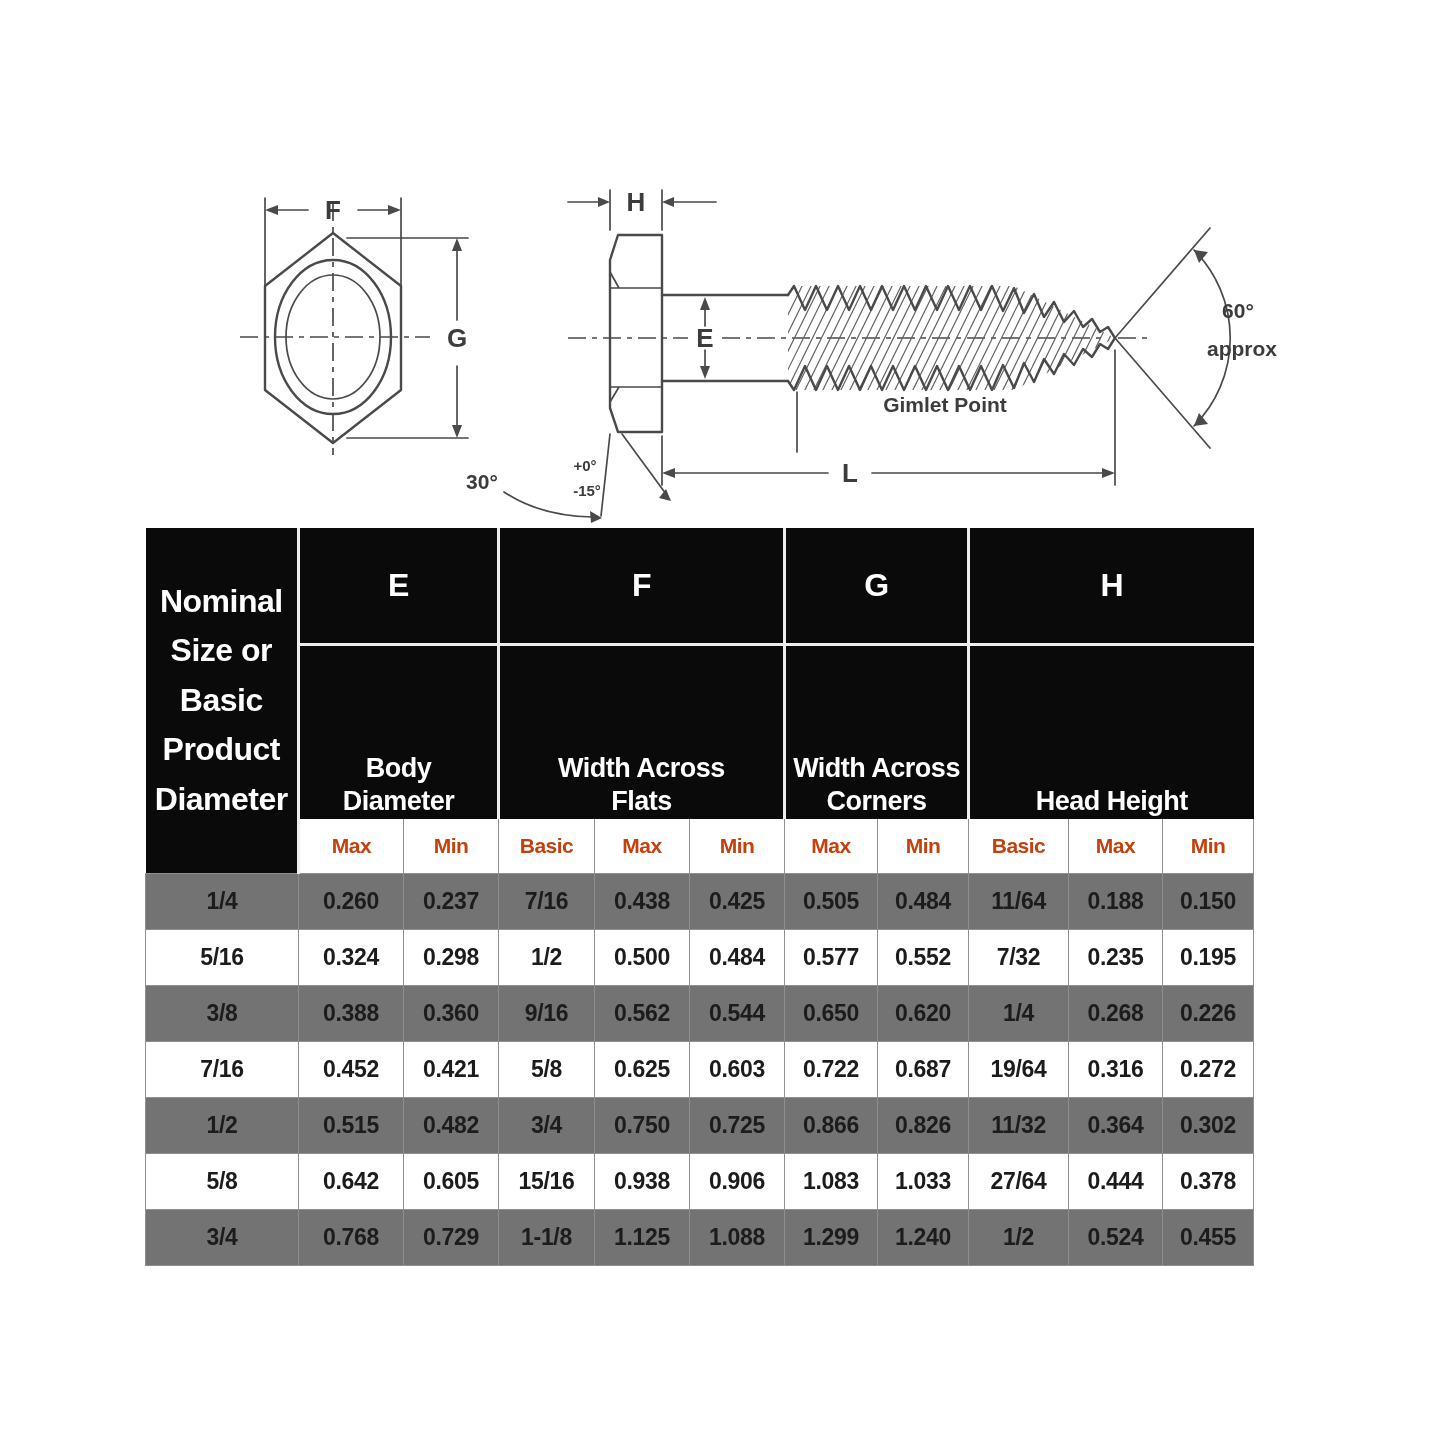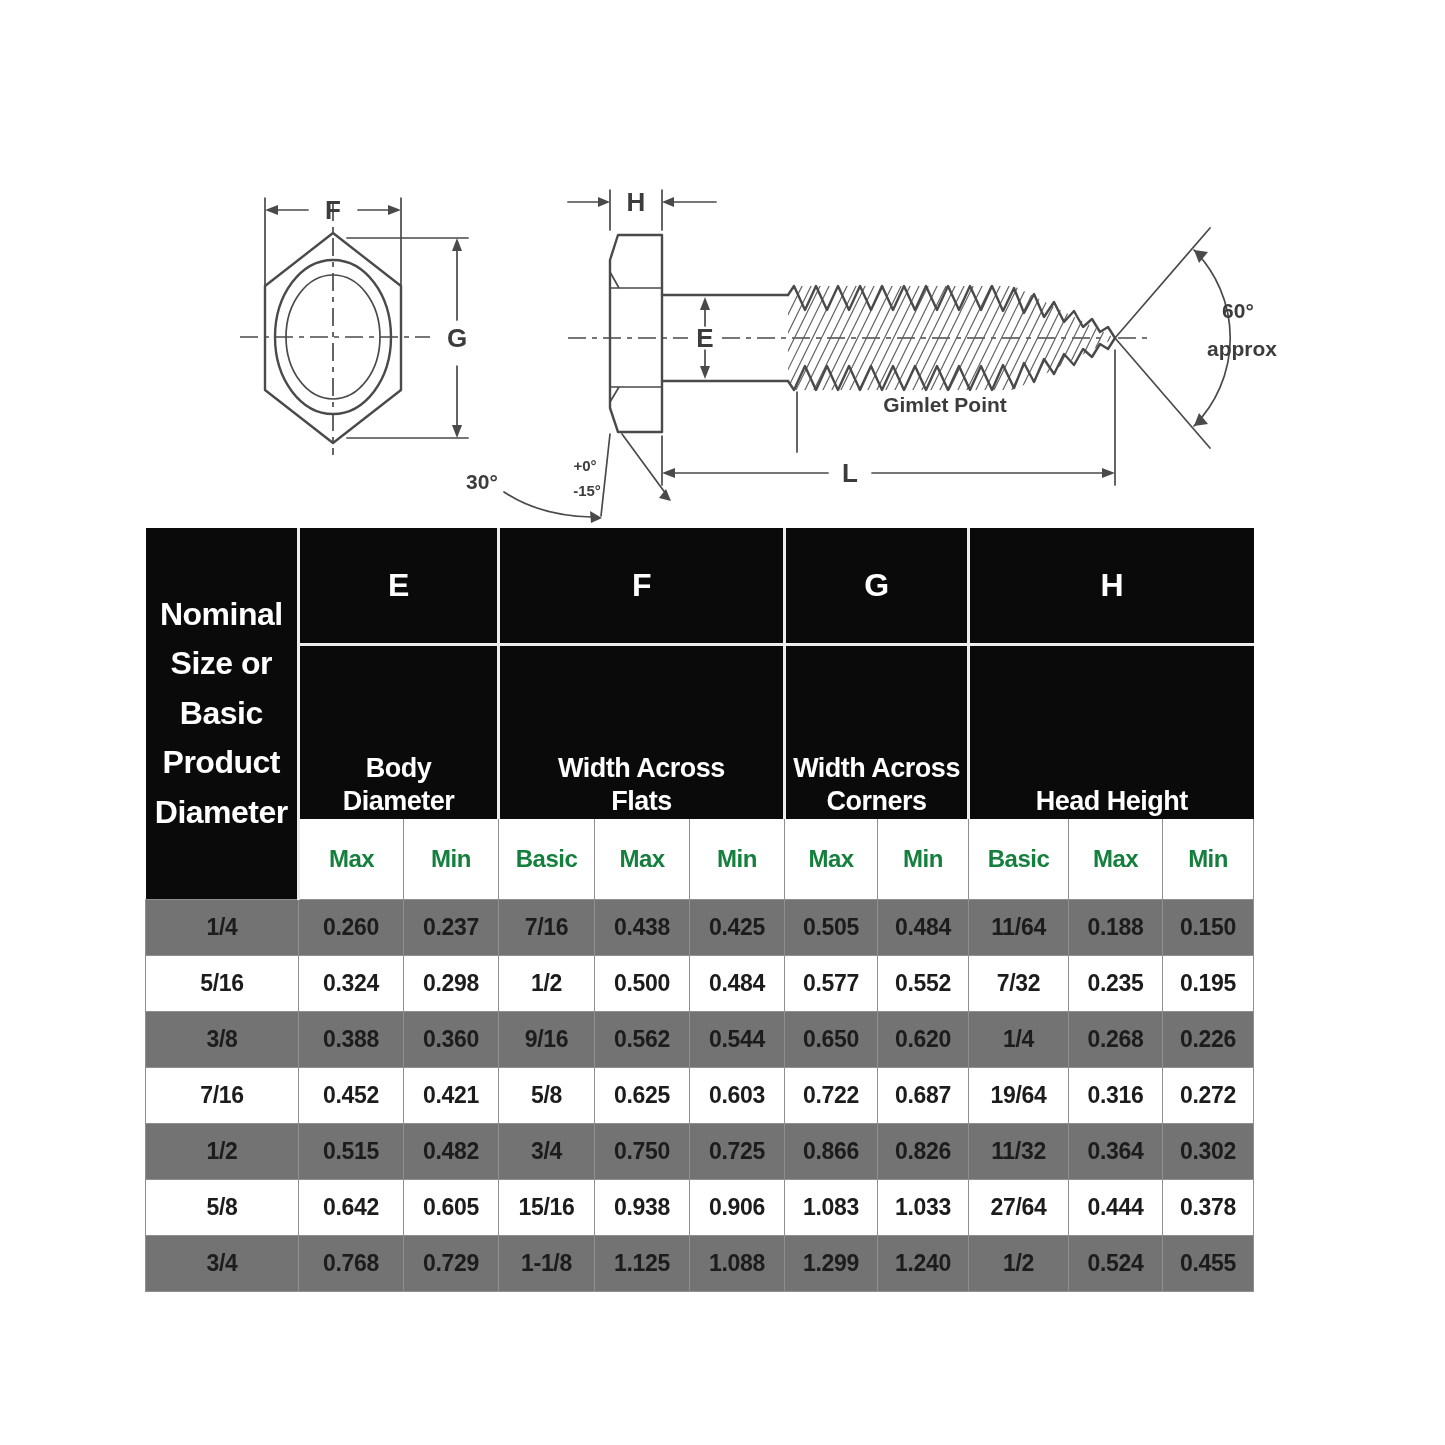--- a/index.html
+++ b/index.html
@@ -30,21 +30,21 @@
     font-size:27px;line-height:1.55;vertical-align:middle;
     border-right:3px solid #ededed;padding:0 6px;
   }
   .spec tr.descs th{height:173px;font-size:27px;vertical-align:bottom;padding-bottom:0;line-height:1.25;}
   .spec tr.descs th.grp{border-right:3px solid #ededed;}
   .spec tr.descs th.grp.last{border-right:none;}
   .spec tr.descs th.pad-e{padding-left:40px;padding-right:40px;}
   .spec tr.descs th.pad-f{padding-left:36px;padding-right:36px;text-align:center;}
   .spec tr.descs th.pad-g{padding-left:5px;padding-right:5px;}
   .spec tr.subs th{
-    height:80px;background:#ffffff;color:#15803d;font-size:24px;font-weight:bold;
+    height:54px;background:#ffffff;color:#c2410c;font-size:21px;font-weight:bold;
     border:1px solid #8f8f8f;border-top:none;vertical-align:middle;letter-spacing:-0.5px;
   }
   .spec td{
     height:55px;font-size:23px;font-weight:bold;color:#1c1c1c;
     border:1px solid #8f8f8f;vertical-align:middle;letter-spacing:-0.3px;
   }
   .spec tbody tr.g td{background:#737373;}
   .spec tbody tr.w td{background:#ffffff;}
 </style>
 </head>

